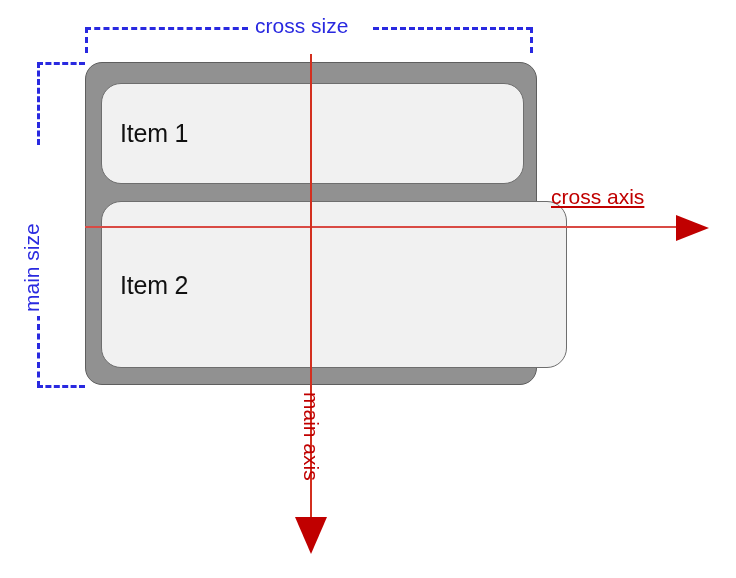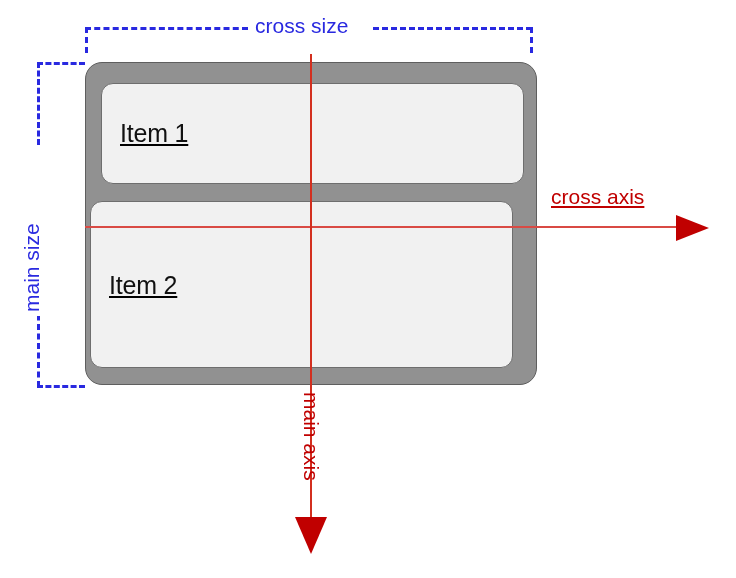--- a/index.html
+++ b/index.html
@@ -30,42 +30,41 @@
     border: 1px solid #5e5e5e;
     border-radius: 17px;
     z-index: 3;
   }
 
   .flex-item {
     position: absolute;
     box-sizing: border-box;
     background: #f1f1f1;
     border: 1px solid #6e6e6e;
-    border-radius: 12px;
+    border-radius: 20px;
     display: flex;
     align-items: center;
-    text-decoration: underline;
   }
   .flex-item .item-label {
     font-size: 25px;
     color: #111111;
     padding-left: 18px;
     letter-spacing: -0.2px;
   }
   #item-1 {
     left: 15px;
     top: 20px;
     width: 423px;
     height: 101px;
   }
   #item-1 .item-label { align-self: center; }
   #item-2 {
-    left: 4px;
+    left: 15px;
     top: 138px;
-    width: 423px;
+    width: 466px;
     height: 167px;
   }
   #item-2 .item-label { margin-top: 2px; }
 
   
   .axis-line-h {
     position: absolute;
     left: 85px;
     top: 226px;
     width: 595px;

